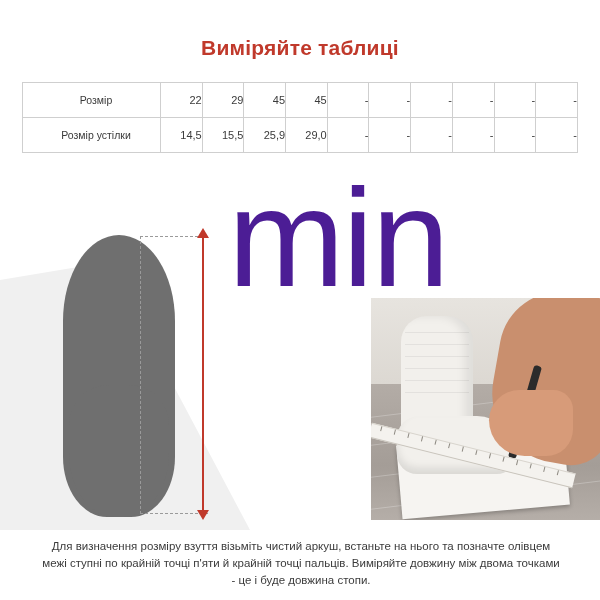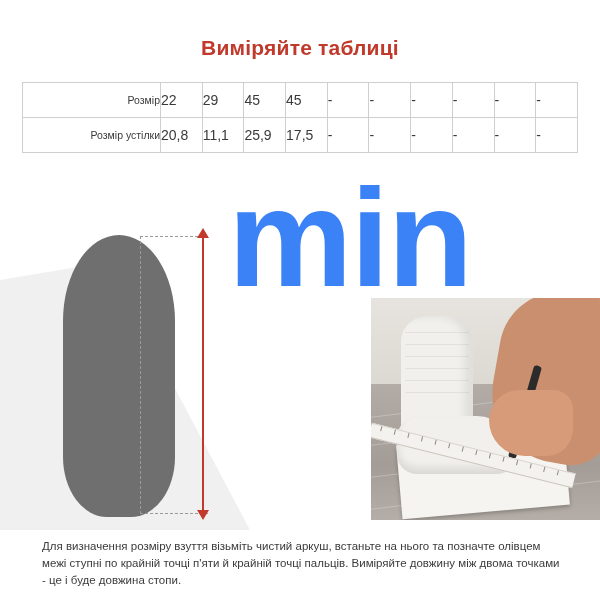--- a/index.html
+++ b/index.html
@@ -39,42 +39,42 @@
     position: absolute;
     left: 22px;
     top: 82px;
     width: 556px;
     border-collapse: collapse;
     table-layout: fixed;
   }
   .size-table td {
     border: 1px solid #cfcfcf;
     height: 34px;
-    font-size: 14px;
+    font-size: 11px;
     color: #3a3a3a;
-    text-align: left;
+    text-align: right;
     vertical-align: middle;
     padding: 0;
   }
   .size-table td.rowhead {
-    text-align: right;
+    text-align: center;
     padding-left: 9px;
     width: 128px;
     font-size: 10.5px;
   }
 
   
   .watermark {
     position: absolute;
     left: 228px;
     top: 168px;
     font-size: 140px;
     line-height: 140px;
-    font-weight: bold;
-    color: #3b82f6;
+    font-weight: normal;
+    color: #4c1d95;
     letter-spacing: -2px;
     user-select: none;
   }
 
   
   .wedge {
     position: absolute;
     left: 0;
     top: 262px;
     width: 250px;
@@ -273,21 +273,21 @@
 
   
   .instructions {
     position: absolute;
     left: 42px;
     top: 538px;
     width: 518px;
     font-size: 11.5px;
     line-height: 17px;
     color: #3b3b3b;
-    text-align: left;
+    text-align: center;
   }
 </style>
 </head>
 <body>
 
 <div class="page">
 
   <div class="title">Виміряйте таблиці</div>
 
   <table class="size-table">
@@ -300,24 +300,24 @@
         <td>45</td>
         <td>-</td>
         <td>-</td>
         <td>-</td>
         <td>-</td>
         <td>-</td>
         <td>-</td>
       </tr>
       <tr>
         <td class="rowhead">Розмір устілки</td>
-        <td>20,8</td>
-        <td>11,1</td>
+        <td>14,5</td>
+        <td>15,5</td>
         <td>25,9</td>
-        <td>17,5</td>
+        <td>29,0</td>
         <td>-</td>
         <td>-</td>
         <td>-</td>
         <td>-</td>
         <td>-</td>
         <td>-</td>
       </tr>
     </tbody>
   </table>
 

